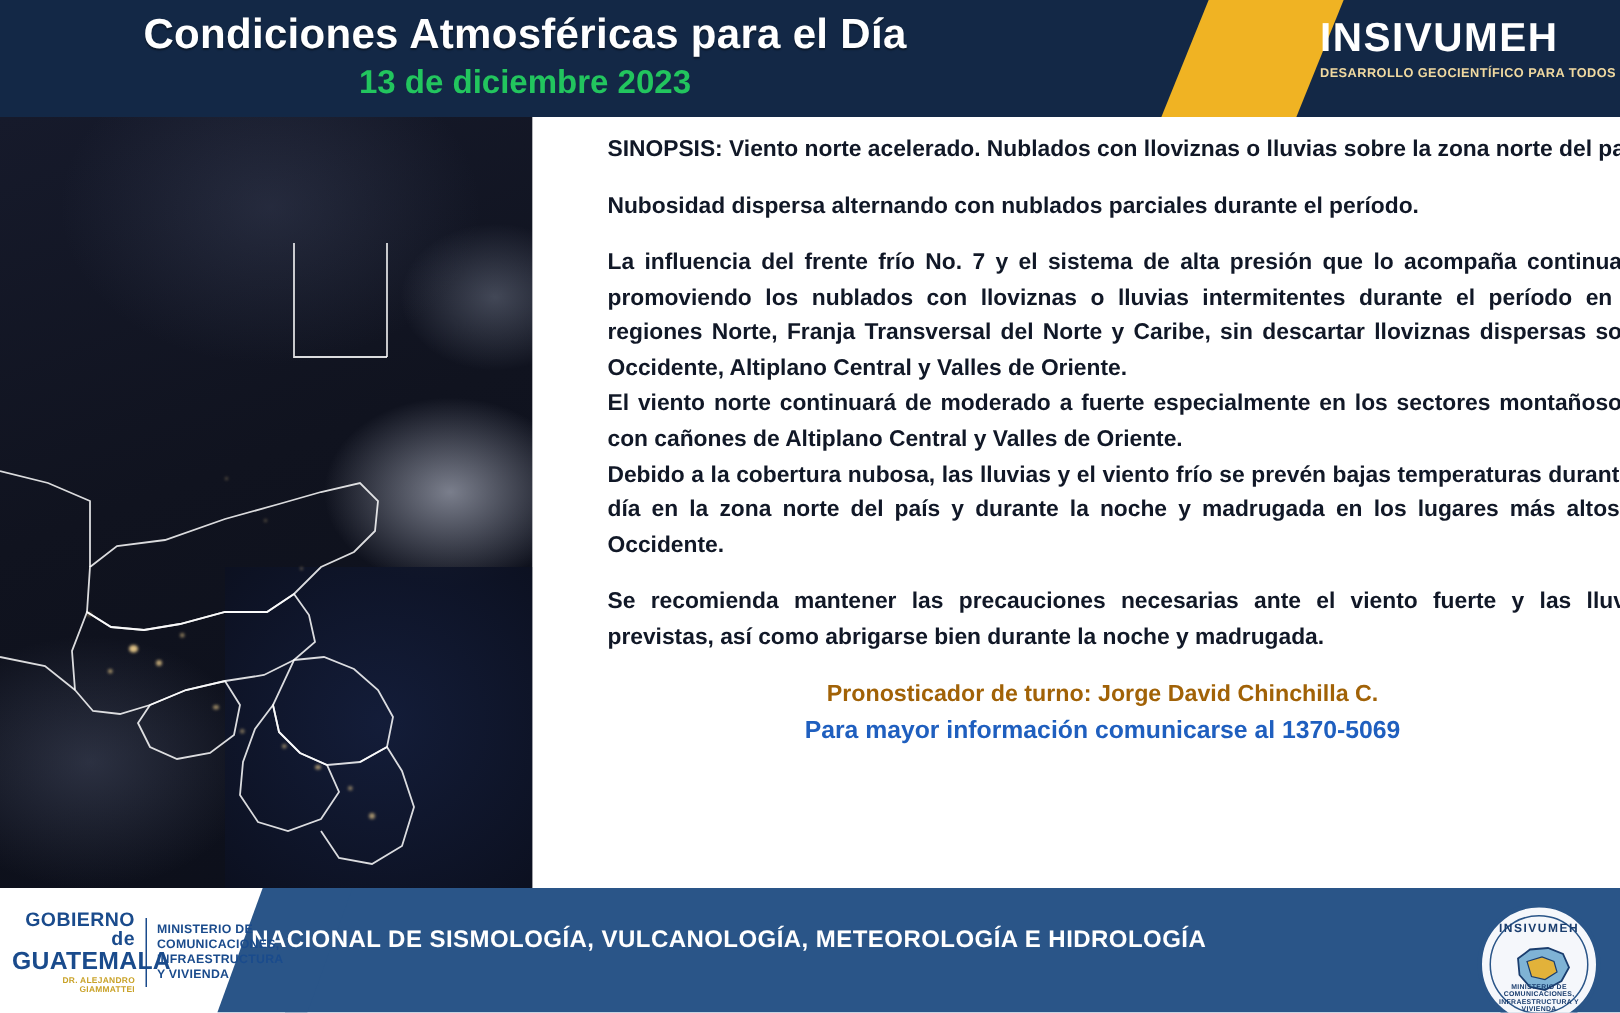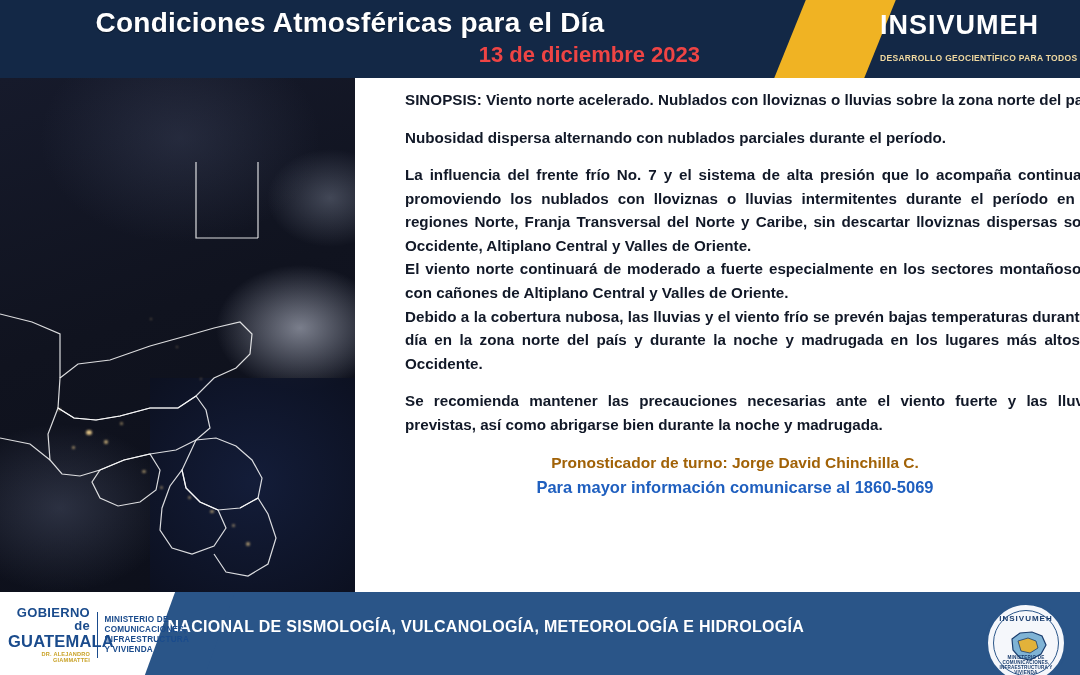--- a/index.html
+++ b/index.html
@@ -61,43 +61,43 @@
     color: #ffffff;
     font-size: 28px;
     font-weight: bold;
     letter-spacing: 0.2px;
     text-shadow: 0 1px 1px rgba(0,0,0,.4);
   }
   .header-date {
     position: absolute;
     top: 42px; left: 0;
     width: 700px;
-    text-align: right;
-    color: #ef4444;
+    text-align: center;
+    color: #22c55e;
     font-size: 22px;
     font-weight: bold;
   }
   .brand {
     position: absolute;
     top: 10px; left: 880px;
     color: #ffffff;
   }
   .brand-name {
     font-size: 27px;
     font-weight: bold;
     letter-spacing: 1px;
     white-space: nowrap;
   }
   .brand-tag {
     font-size: 8.5px;
     font-weight: bold;
     letter-spacing: 0.3px;
     color: #f0d9a0;
     white-space: nowrap;
-    margin-top: 12px;
+    margin-top: 2px;
     text-align: center;
   }
 
   
   .satellite {
     position: absolute;
     top: 78px; left: 0;
     width: 355px; height: 514px;
     background: #0b0f1d;
     overflow: hidden;
@@ -325,21 +325,21 @@
   </div>
 
   <div class="panel">
     <p class="para first">SINOPSIS: Viento norte acelerado. Nublados con lloviznas o lluvias sobre la zona norte del país.</p>
     <p class="para">Nubosidad dispersa alternando con nublados parciales durante el período.</p>
     <p class="para tight">La influencia del frente frío No. 7 y el sistema de alta presión que lo acompaña continuarán promoviendo los nublados con lloviznas o lluvias intermitentes durante el período en las regiones Norte, Franja Transversal del Norte y Caribe, sin descartar lloviznas dispersas sobre Occidente, Altiplano Central y Valles de Oriente.</p>
     <p class="para tight">El viento norte continuará de moderado a fuerte especialmente en los sectores montañosos o con cañones de Altiplano Central y Valles de Oriente.</p>
     <p class="para">Debido a la cobertura nubosa, las lluvias y el viento frío se prevén bajas temperaturas durante el día en la zona norte del país y durante la noche y madrugada en los lugares más altos de Occidente.</p>
     <p class="para">Se recomienda mantener las precauciones necesarias ante el viento fuerte y las lluvias previstas, así como abrigarse bien durante la noche y madrugada.</p>
     <div class="forecaster">Pronosticador de turno: Jorge David Chinchilla C.</div>
-    <div class="contact">Para mayor información comunicarse al 1860-5069</div>
+    <div class="contact">Para mayor información comunicarse al 1370-5069</div>
   </div>
 
   <div class="footer">
     <div class="footer-band"></div>
     <div class="footer-text">INSTITUTO NACIONAL DE SISMOLOGÍA, VULCANOLOGÍA, METEOROLOGÍA E HIDROLOGÍA</div>
 
     <div class="gov-logo">
       <div class="gov-left">
         <div class="gov-g">GOBIERNO de</div>
         <div class="gov-big">GUATEMALA</div>

